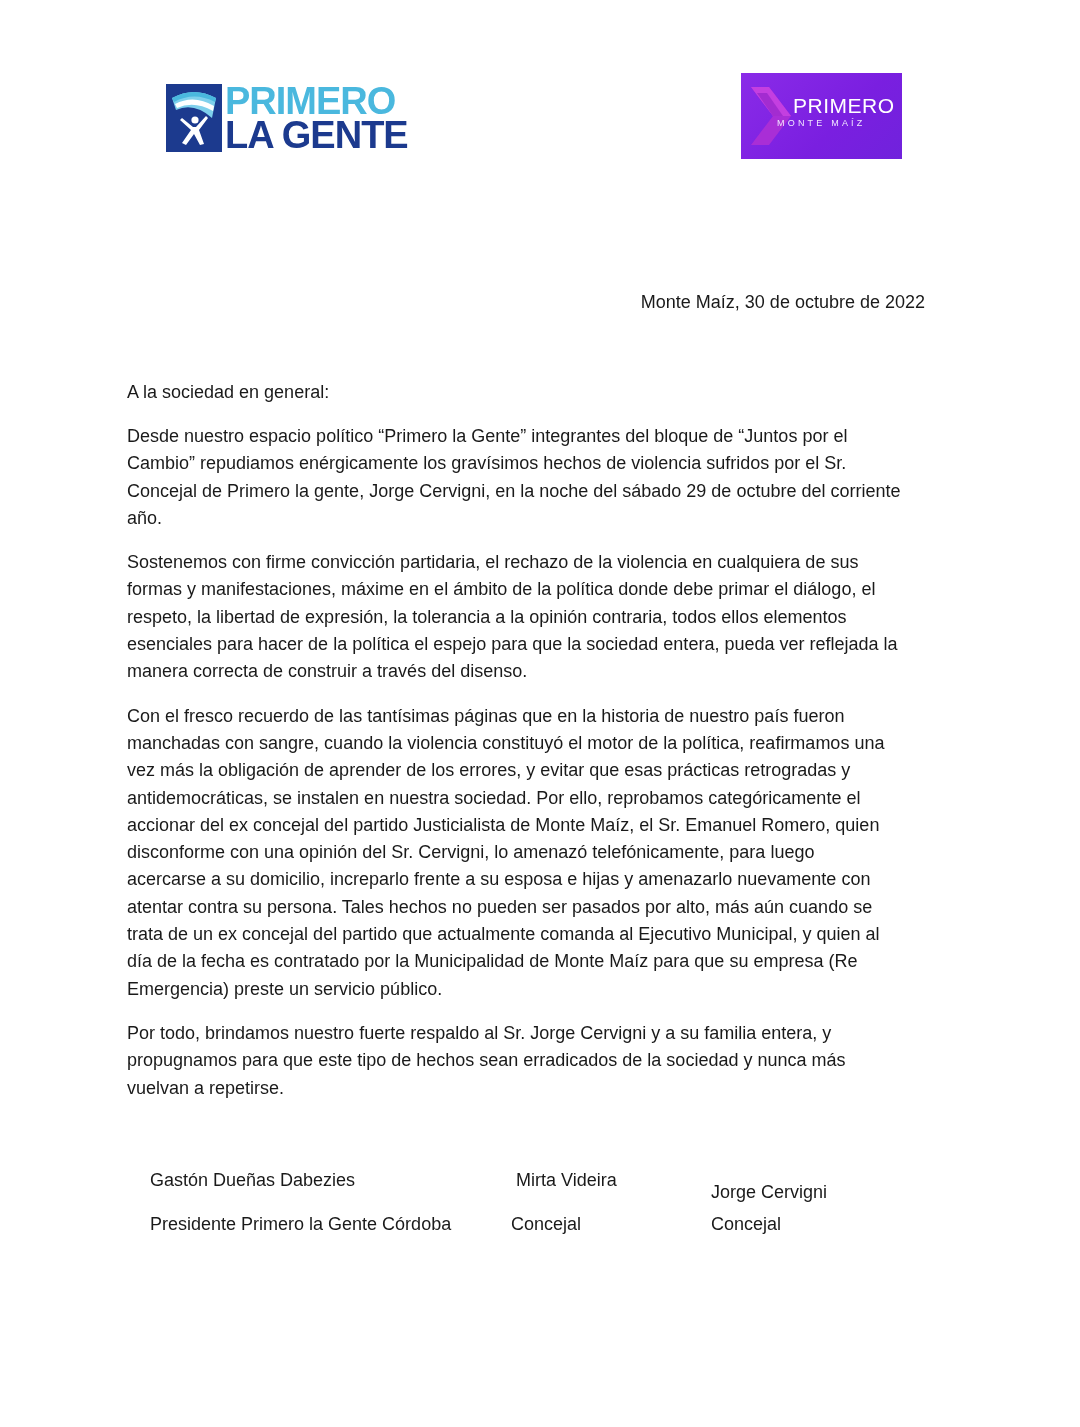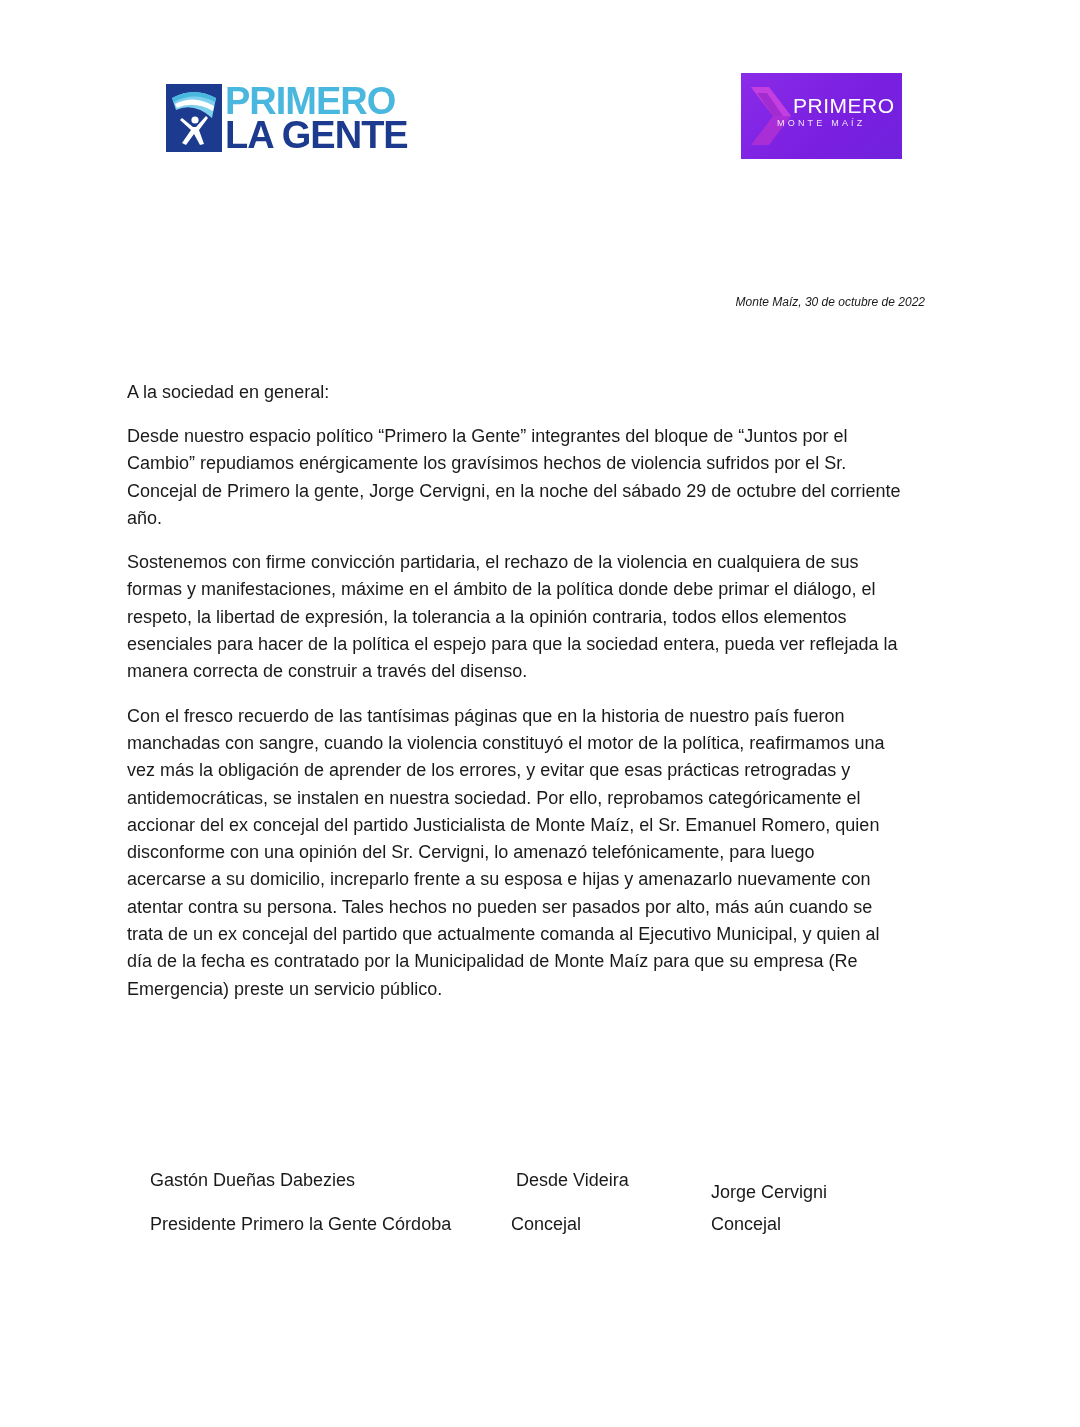--- a/index.html
+++ b/index.html
@@ -94,23 +94,22 @@
       letter-spacing: 3.2px;
       line-height: 10px;
     }
     
     .date {
       position: absolute;
       left: 0;
       top: 290px;
       width: 925px;
       text-align: right;
-      font-size: 12px;
+      font-size: 18px;
       line-height: 24px;
-      font-style: italic;
     }
     .salutation {
       position: absolute;
       left: 127px;
       top: 380px;
       font-size: 18px;
       line-height: 24px;
       text-align: right;
     }
     .body-text {
@@ -183,24 +182,27 @@
 manchadas con sangre, cuando la violencia constituyó el motor de la política, reafirmamos una
 vez más la obligación de aprender de los errores, y evitar que esas prácticas retrogradas y
 antidemocráticas, se instalen en nuestra sociedad. Por ello, reprobamos categóricamente el
 accionar del ex concejal del partido Justicialista de Monte Maíz, el Sr. Emanuel Romero, quien
 disconforme con una opinión del Sr. Cervigni, lo amenazó telefónicamente, para luego
 acercarse a su domicilio, increparlo frente a su esposa e hijas y amenazarlo nuevamente con
 atentar contra su persona. Tales hechos no pueden ser pasados por alto, más aún cuando se
 trata de un ex concejal del partido que actualmente comanda al Ejecutivo Municipal, y quien al
 día de la fecha es contratado por la Municipalidad de Monte Maíz para que su empresa (Re
 Emergencia) preste un servicio público.</p>
+  <p> Por todo, brindamos nuestro fuerte respaldo al Sr. Jorge Cervigni y a su familia entera, y
+propugnamos para que este tipo de hechos sean erradicados de la sociedad y nunca más
+vuelvan a repetirse.</p>
 </div>
 
 <div>
   <div class="sig" style="left:150px; top:1168px; width:320px;">Gastón Dueñas Dabezies</div>
   <div class="sig" style="left:150px; top:1212px; width:320px;">Presidente Primero la Gente Córdoba</div>
 
-  <div class="sig" style="left:516px; top:1168px; width:150px;">Desde Videira</div>
+  <div class="sig" style="left:516px; top:1168px; width:150px;">Mirta Videira</div>
   <div class="sig" style="left:511px; top:1212px; width:150px;">Concejal</div>
 
   <div class="sig" style="left:711px; top:1180px; width:150px;">Jorge Cervigni</div>
   <div class="sig" style="left:711px; top:1212px; width:150px;">Concejal</div>
 </div>
 
 </body></html>

